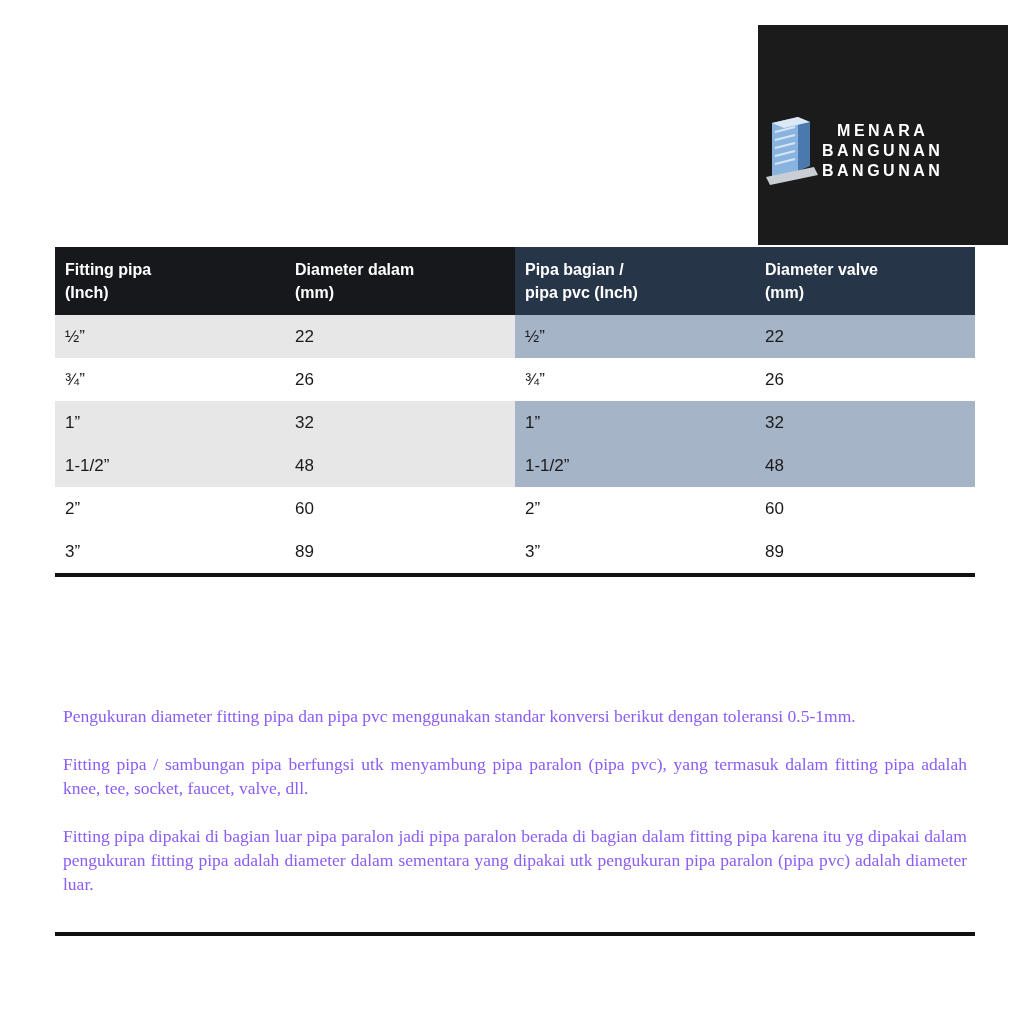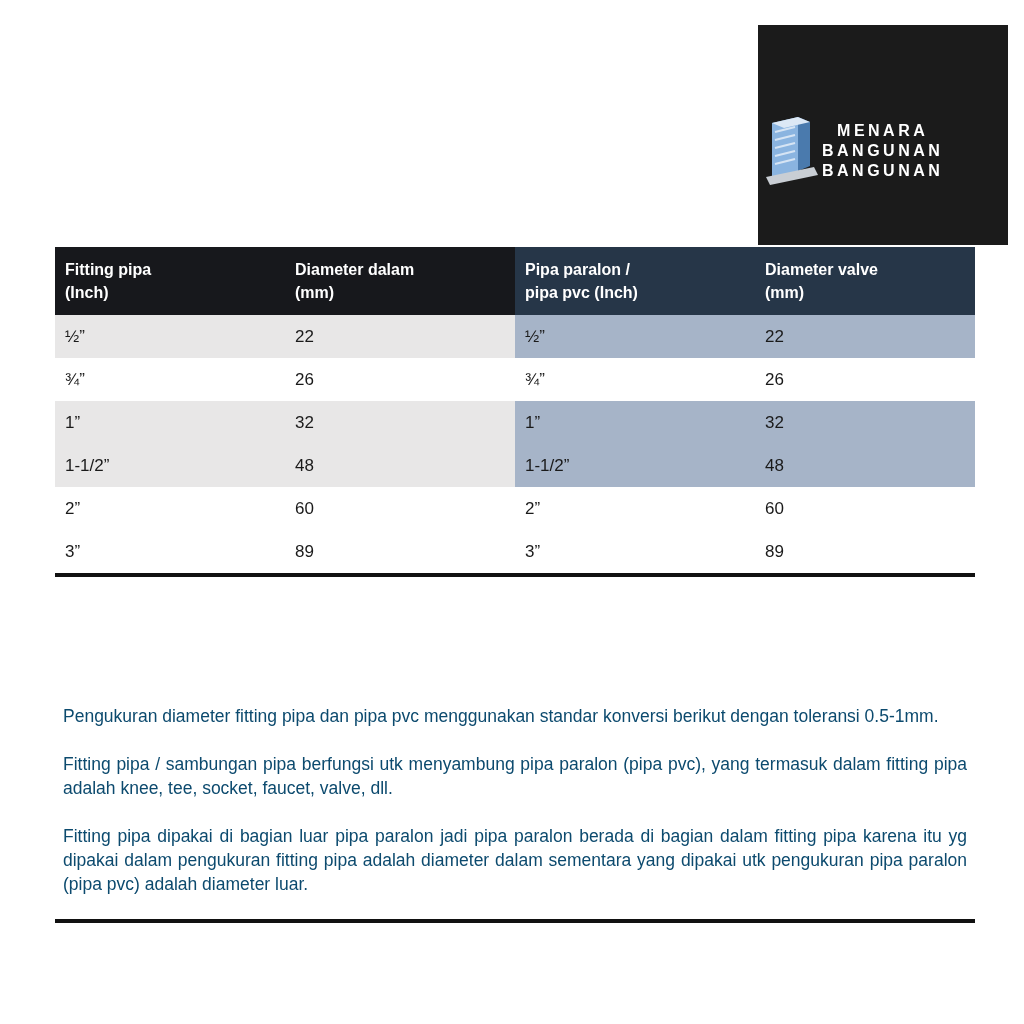--- a/index.html
+++ b/index.html
@@ -67,25 +67,26 @@
   }
   tr.shaded td.cl { background: var(--row-shade-left, #e8e7e7); }
   tr.shaded td.cr { background: var(--row-shade-right, #a6b4c8); }
 
   
   .notes {
     position: absolute;
     left: 55px; top: 684px;
     width: 920px;
     border-bottom: 4px solid var(--rule-color, #111);
-    padding: 20px 8px 23px 8px;
+    padding: 20px 8px 36px 8px;
     font-size: 17.5px;
     line-height: 24px;
-    color: #0c4a6e;
+    color: #8b5cf6;
     text-align: justify;
+    font-family: Liberation Serif, serif;
   }
   .notes p { margin: 0; }
   .notes p + p { margin-top: 24px; }
 </style>
 </head>
 <body>
 
 <div class="page">
 
   <div class="logo">
@@ -116,21 +117,21 @@
           <col style="width:230px">
           <col style="width:240px">
           <col style="width:220px">
       </colgroup>
       <thead>
         <tr>
           <th class="h-left">Fitting pipa
 (Inch)</th>
           <th class="h-left">Diameter dalam
 (mm)</th>
-          <th class="h-right">Pipa paralon /
+          <th class="h-right">Pipa bagian /
 pipa pvc (Inch)</th>
           <th class="h-right">Diameter valve
 (mm)</th>
         </tr>
       </thead>
       <tbody>
         <tr class="shaded">
           <td class="cl">½”</td>
           <td class="cl">22</td>
           <td class="cr">½”</td>

